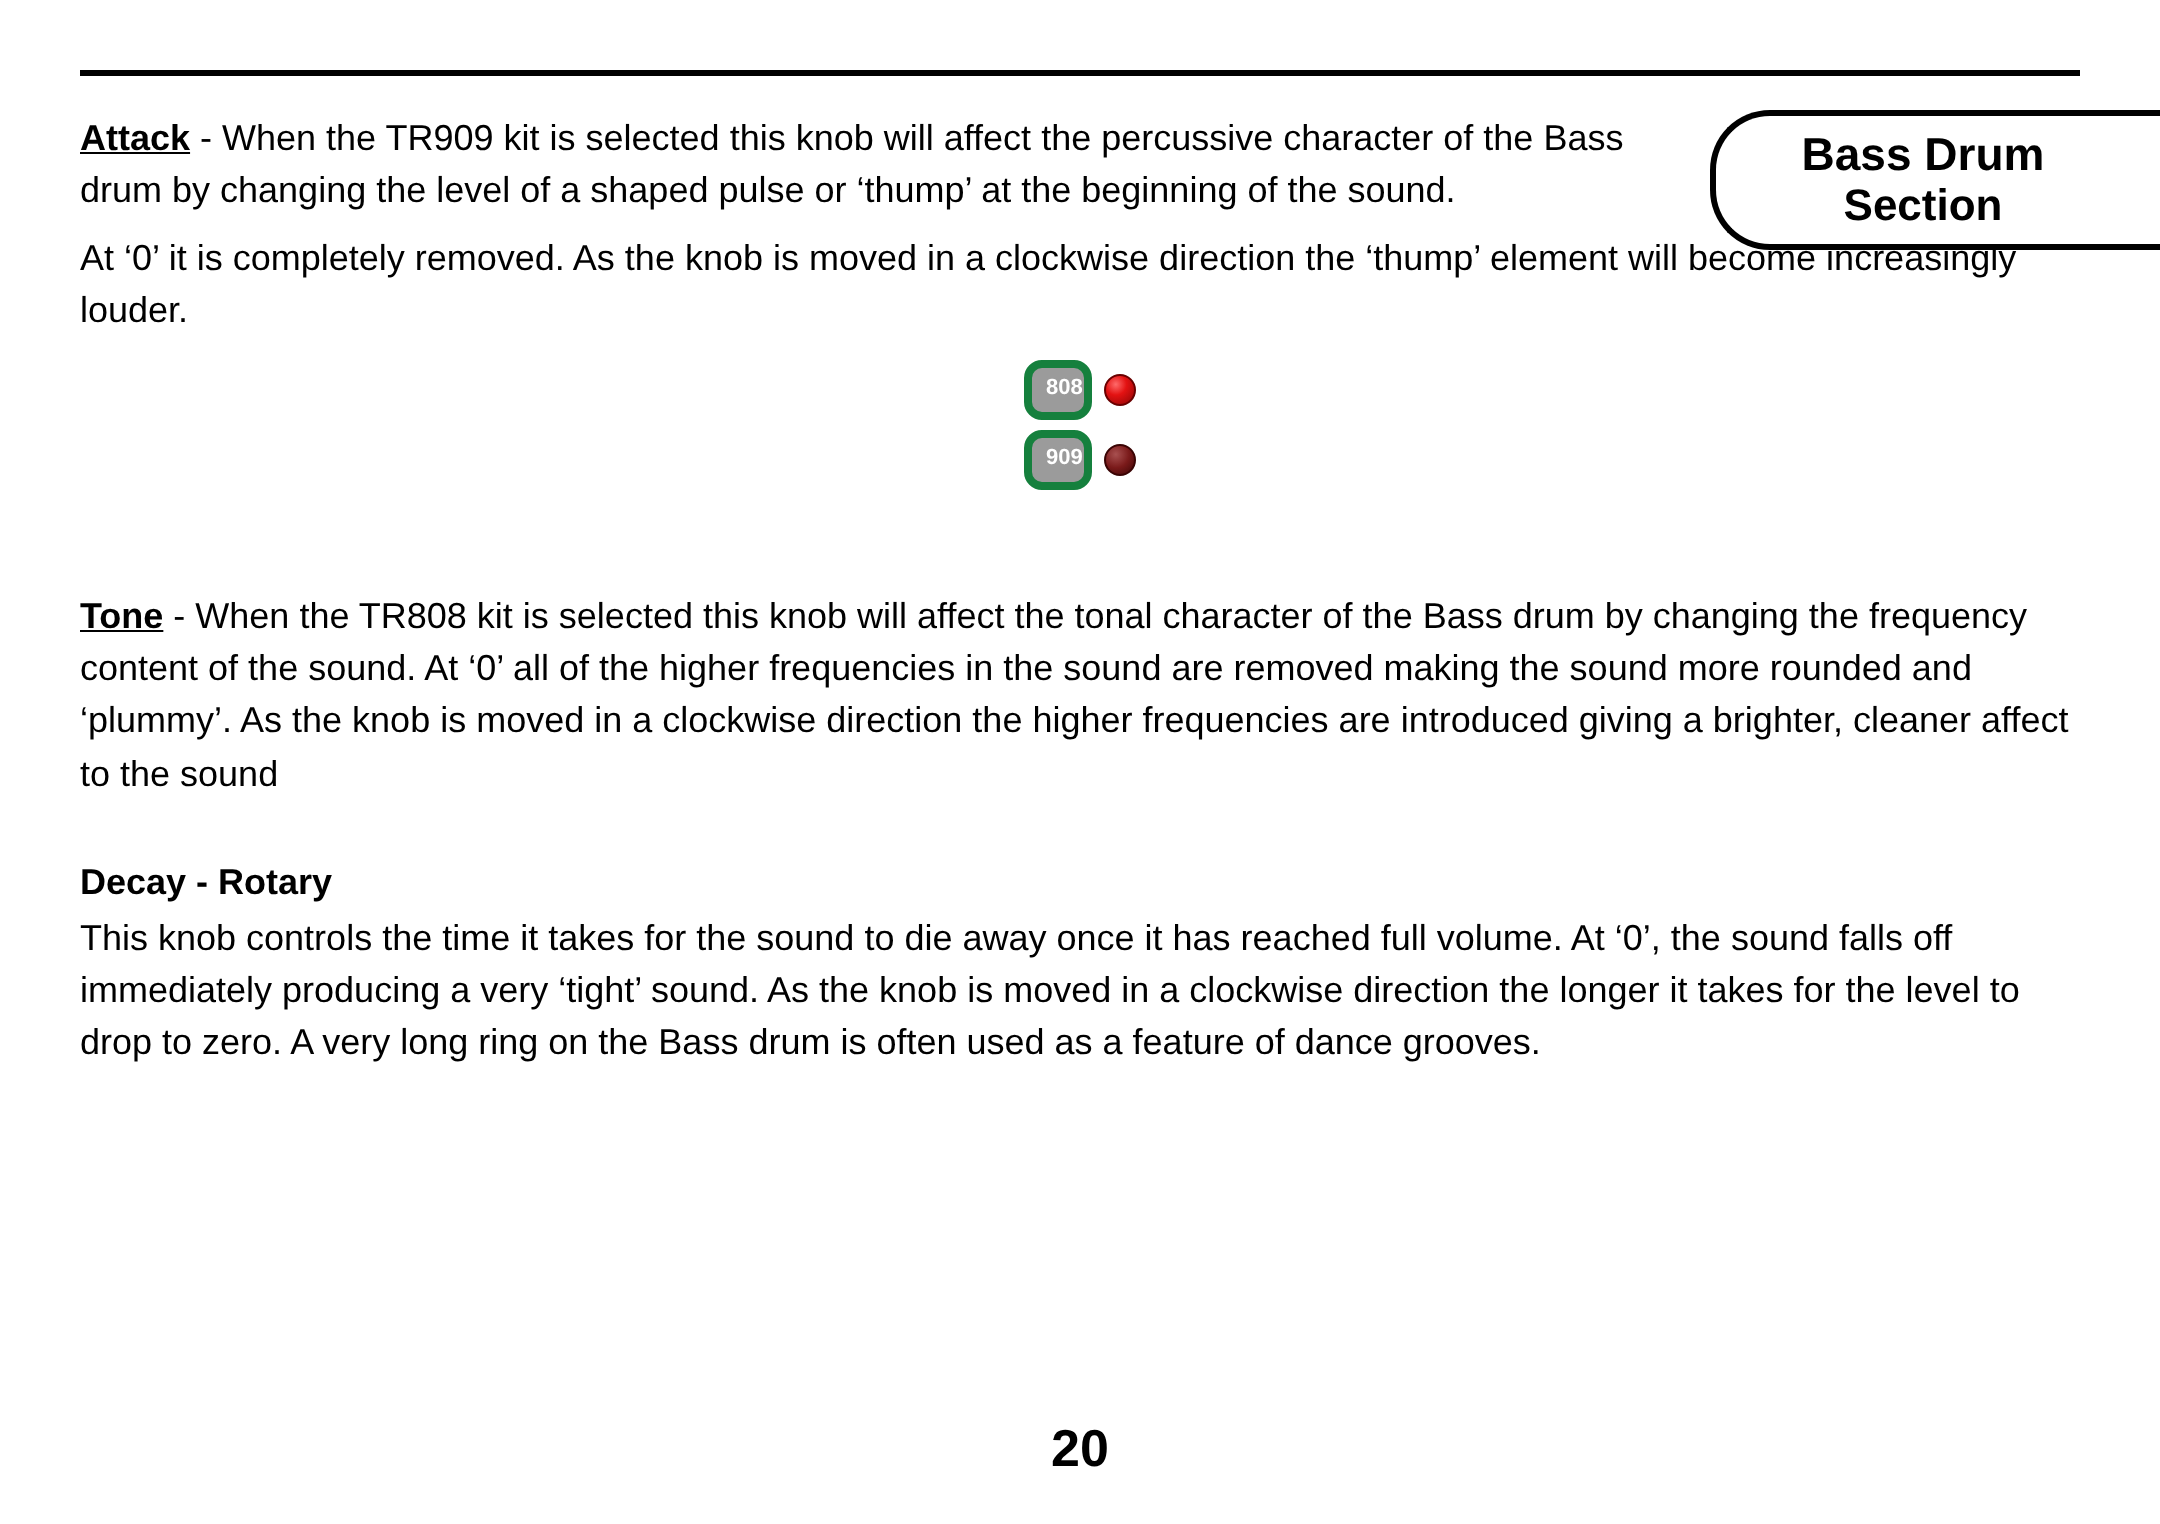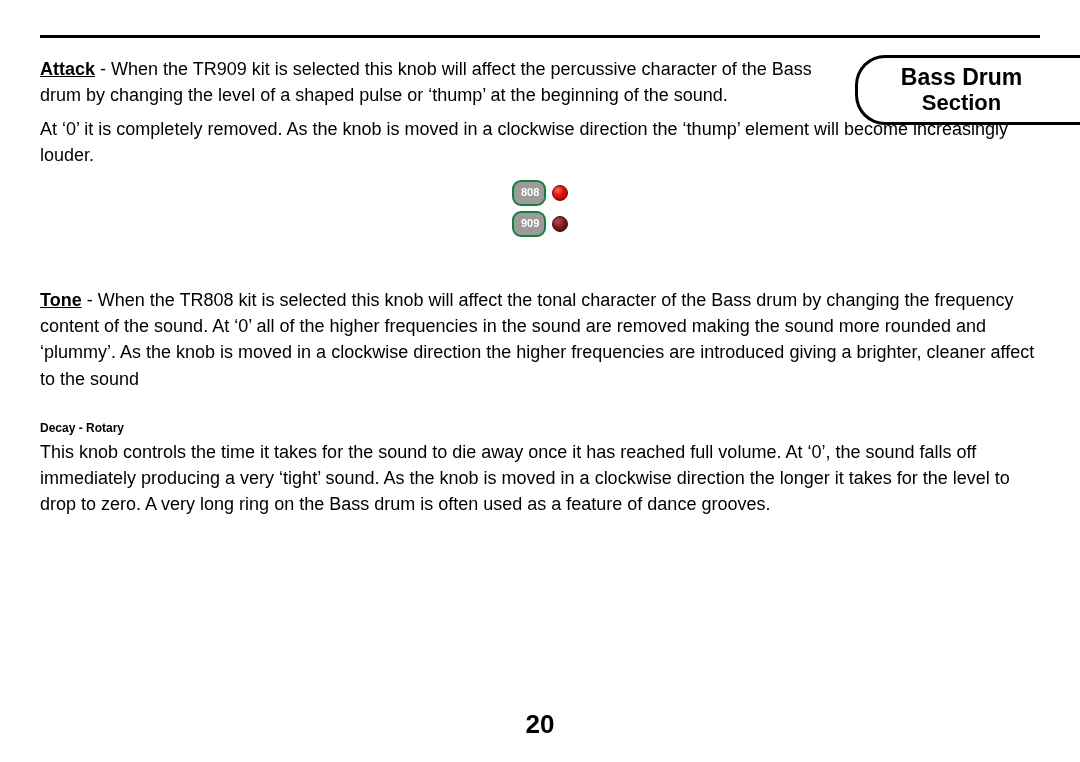--- a/index.html
+++ b/index.html
@@ -68,21 +68,21 @@
       margin-bottom: 5px;
     }
     .fig-label {
       display: inline-block;
       background: #9b9b9b;
       color: #fff;
       font-size: 11px;
       font-weight: bold;
       padding: 3px 7px;
       border-radius: 9px;
-      border: 2px solid #15803d;
+      border: 4px solid #15803d;
       width: 34px;
       text-align: center;
       margin-right: 6px;
     }
     .led {
       display: inline-block;
       width: 16px;
       height: 16px;
       border-radius: 50%;
       vertical-align: middle;
@@ -90,21 +90,21 @@
     .led-on {
       background: radial-gradient(circle at 35% 30%, #ff6a6a 0%, #e31212 40%, #8e0505 100%);
       border: 1px solid #6a0000;
     }
     .led-off {
       background: radial-gradient(circle at 35% 30%, #a85050 0%, #7a1a1a 50%, #3d0606 100%);
       border: 1px solid #3a0404;
     }
     .section-heading {
       font-weight: bold;
-      font-size: 12px;
+      font-size: 18px;
       margin-top: 28px;
       margin-bottom: 2px;
     }
     .pageno {
       position: absolute;
       left: 0;
       right: 0;
       bottom: 22px;
       text-align: center;
       font-size: 26px;

